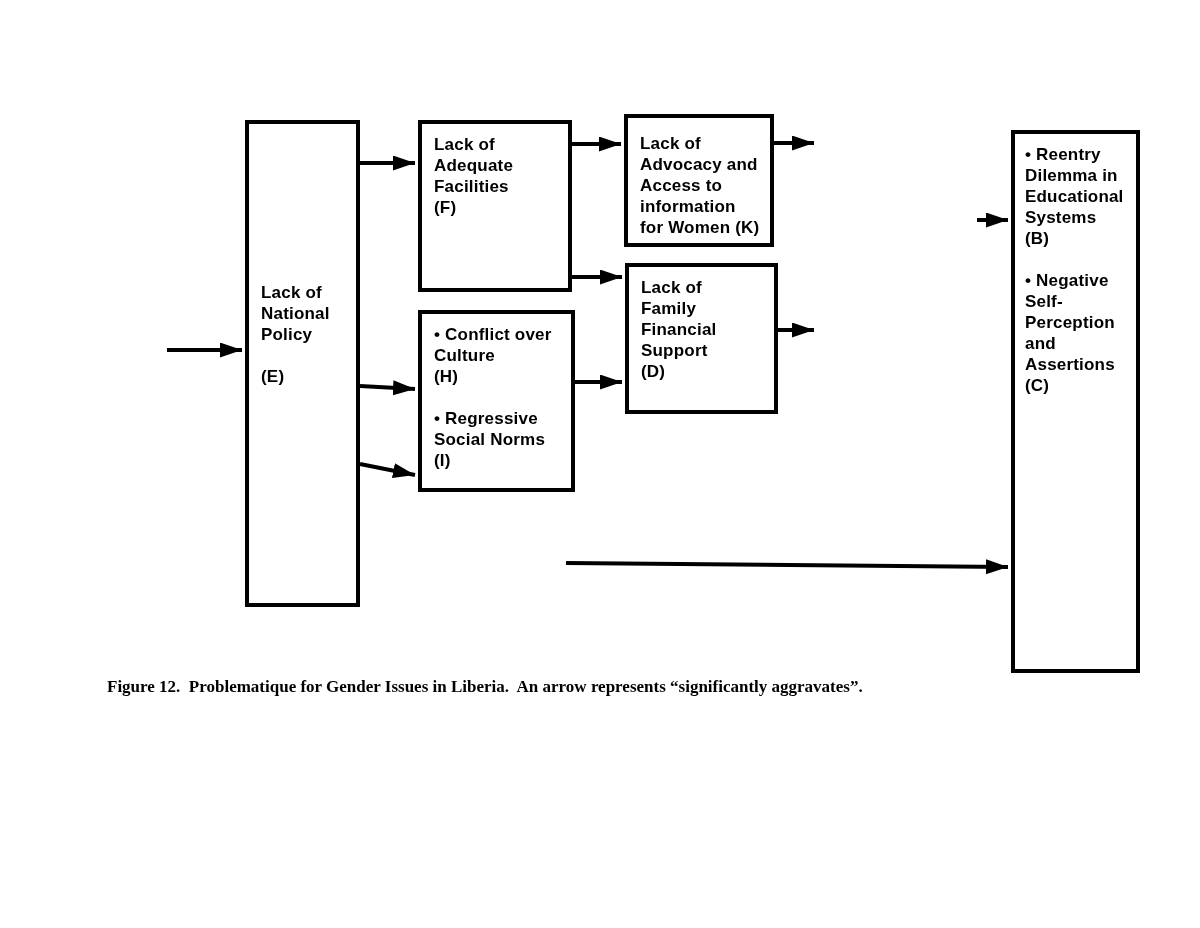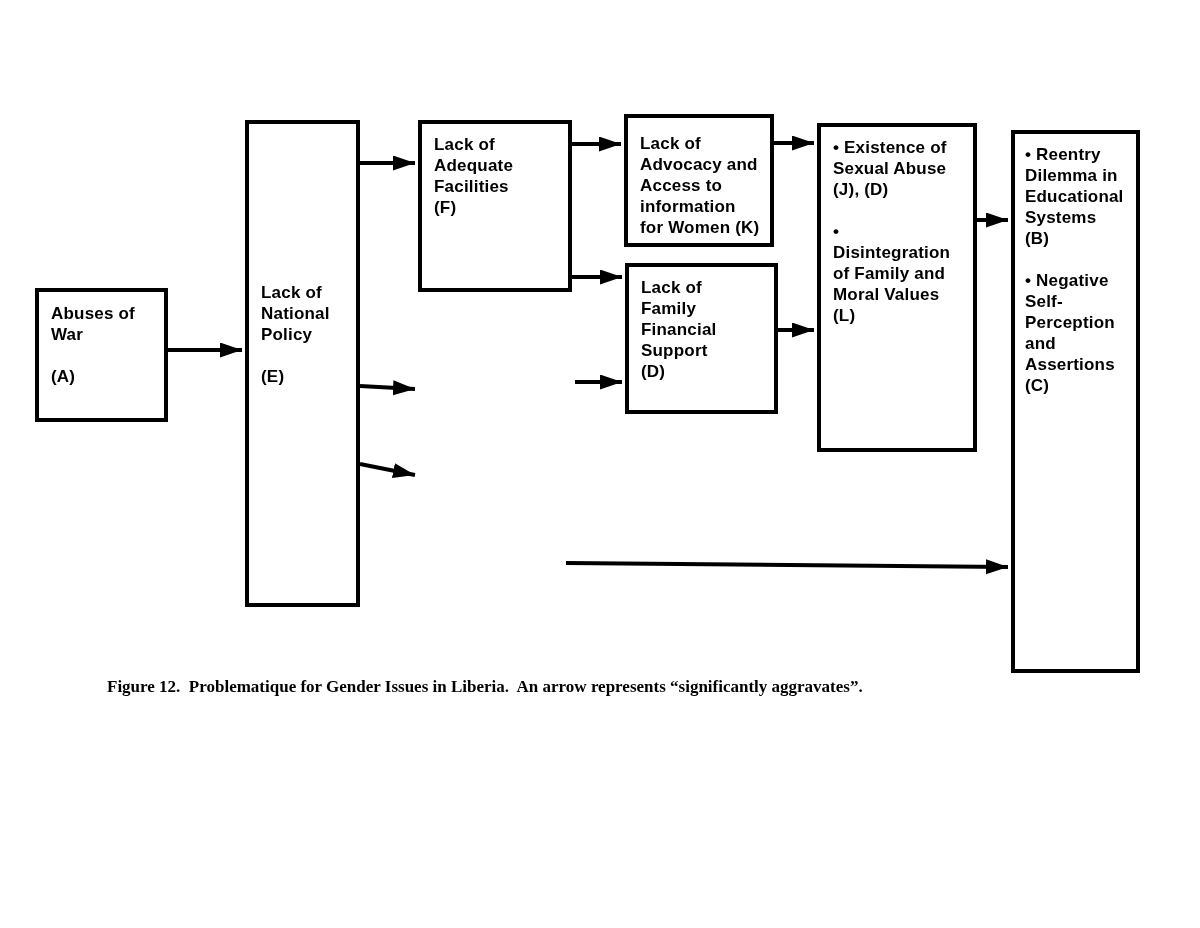--- a/index.html
+++ b/index.html
@@ -66,71 +66,63 @@
     white-space: pre;
   }
   #caption-line1 { left: 107px; top: 677px; text-align: center; }
   #caption-line2 { left: 402px; top: 699px; }
 </style>
 </head>
 <body>
 
 <div class="canvas">
 
-  <div class="box" id="box-a">
-    <div class="box-text">Abuses of
-War
-
-(A)</div>
-  </div>
 
   <div class="box" id="box-e">
     <div class="box-text">Lack of
 National
 Policy
 
 (E)</div>
   </div>
 
   <div class="box" id="box-f">
     <div class="box-text">Lack of
 Adequate
 Facilities
 (F)</div>
   </div>
 
+  <div class="box" id="box-hi">
+    <div class="box-text">• Conflict over
+Culture
+(H)
+
+• Regressive
+Social Norms
+(I)</div>
+  </div>
 
 
   <div class="box" id="box-k">
     <div class="box-text">Lack of
 Advocacy and
 Access to
 information
 for Women (K)</div>
   </div>
 
   <div class="box" id="box-d">
     <div class="box-text">Lack of
 Family
 Financial
 Support
 (D)</div>
   </div>
 
-  <div class="box" id="box-jl">
-    <div class="box-text">• Existence of
-Sexual Abuse
-(J), (D)
-
-•
-Disintegration
-of Family and
-Moral Values
-(L)</div>
-  </div>
 
   <div class="box" id="box-bc">
     <div class="box-text">• Reentry
 Dilemma in
 Educational
 Systems
 (B)
 
 • Negative
 Self-

